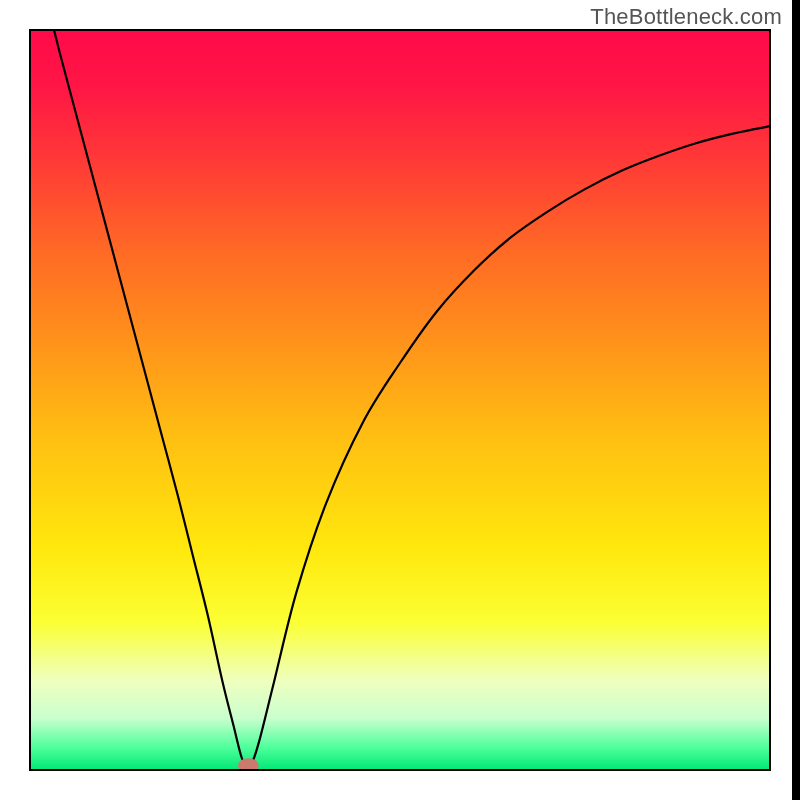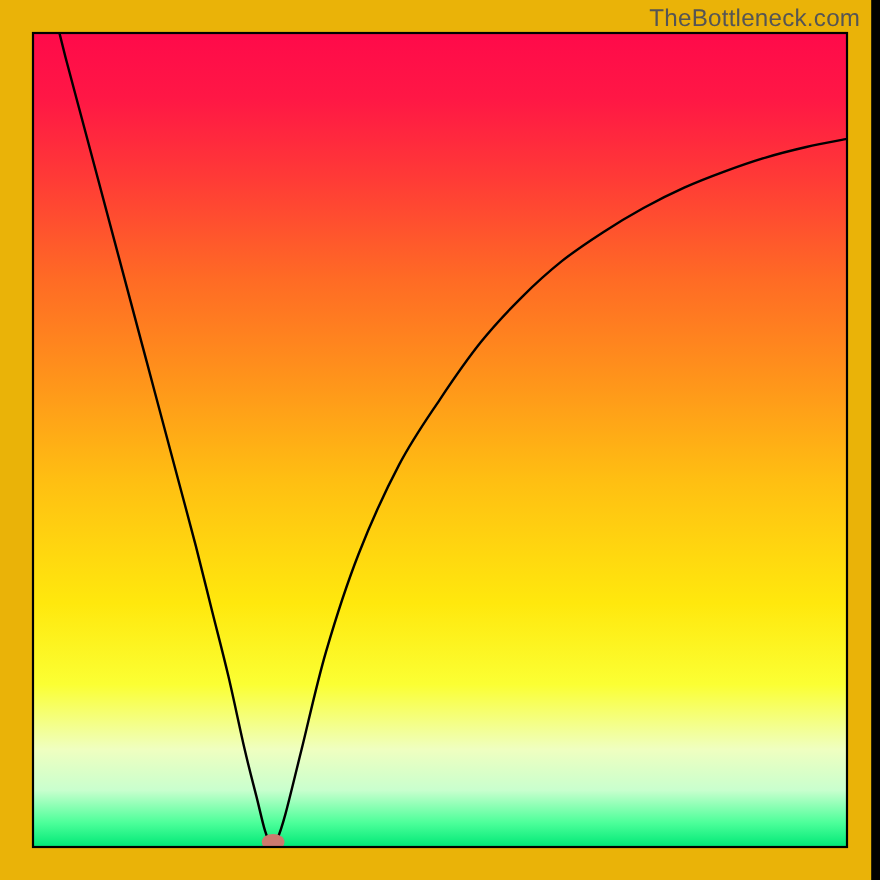--- a/index.html
+++ b/index.html
@@ -8,21 +8,21 @@
     width: 800px;
     height: 800px;
     background: #000;
     overflow: hidden;
     font-family: Arial, Helvetica, sans-serif;
   }
   .frame {
     position: relative;
     width: 792px;
     height: 800px;
-    background: #eab308;
+    background: #ffffff;
   }
   .watermark {
     position: absolute;
     top: 4px;
     right: 10px;
     color: #555;
     font-size: 22px;
     font-weight: 400;
     z-index: 10;
     letter-spacing: 0.2px;

